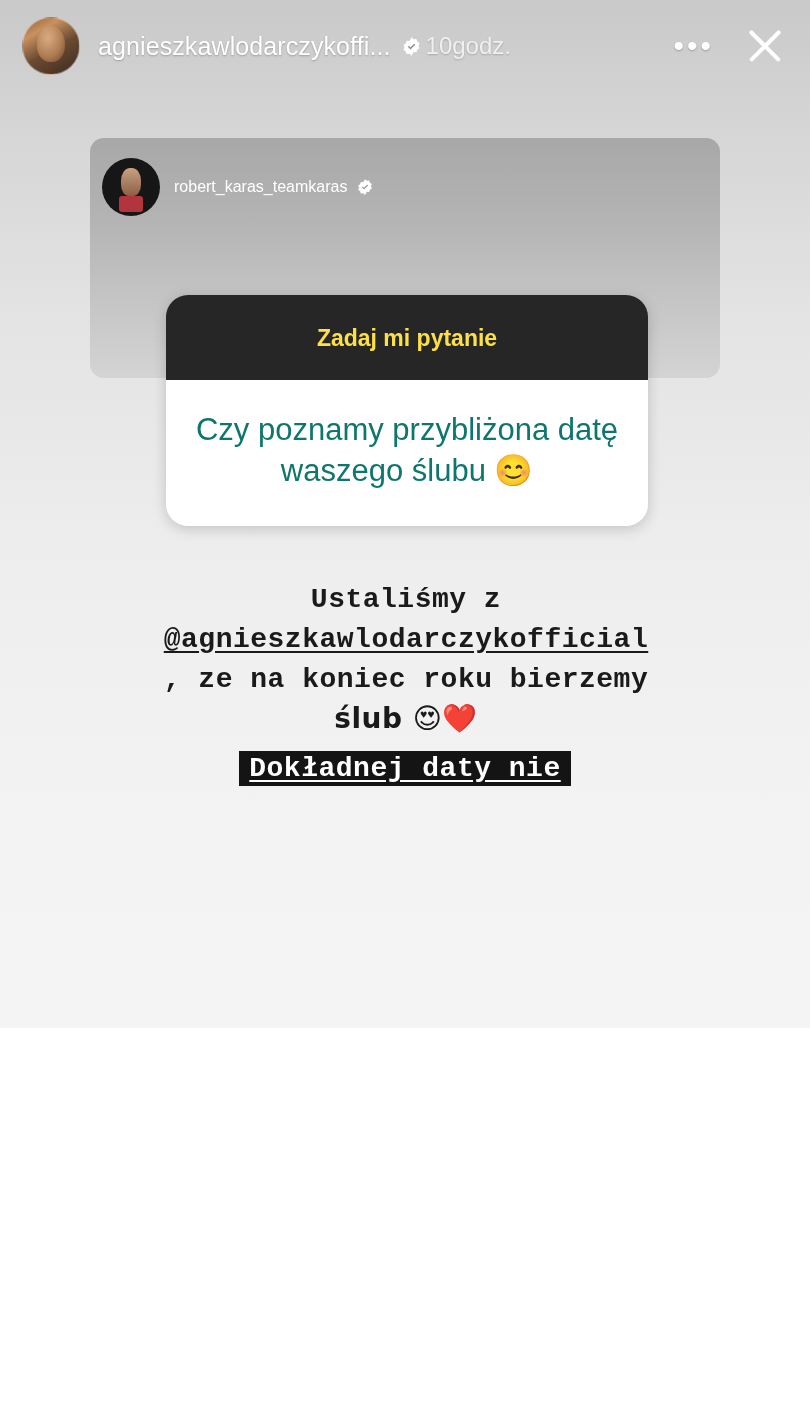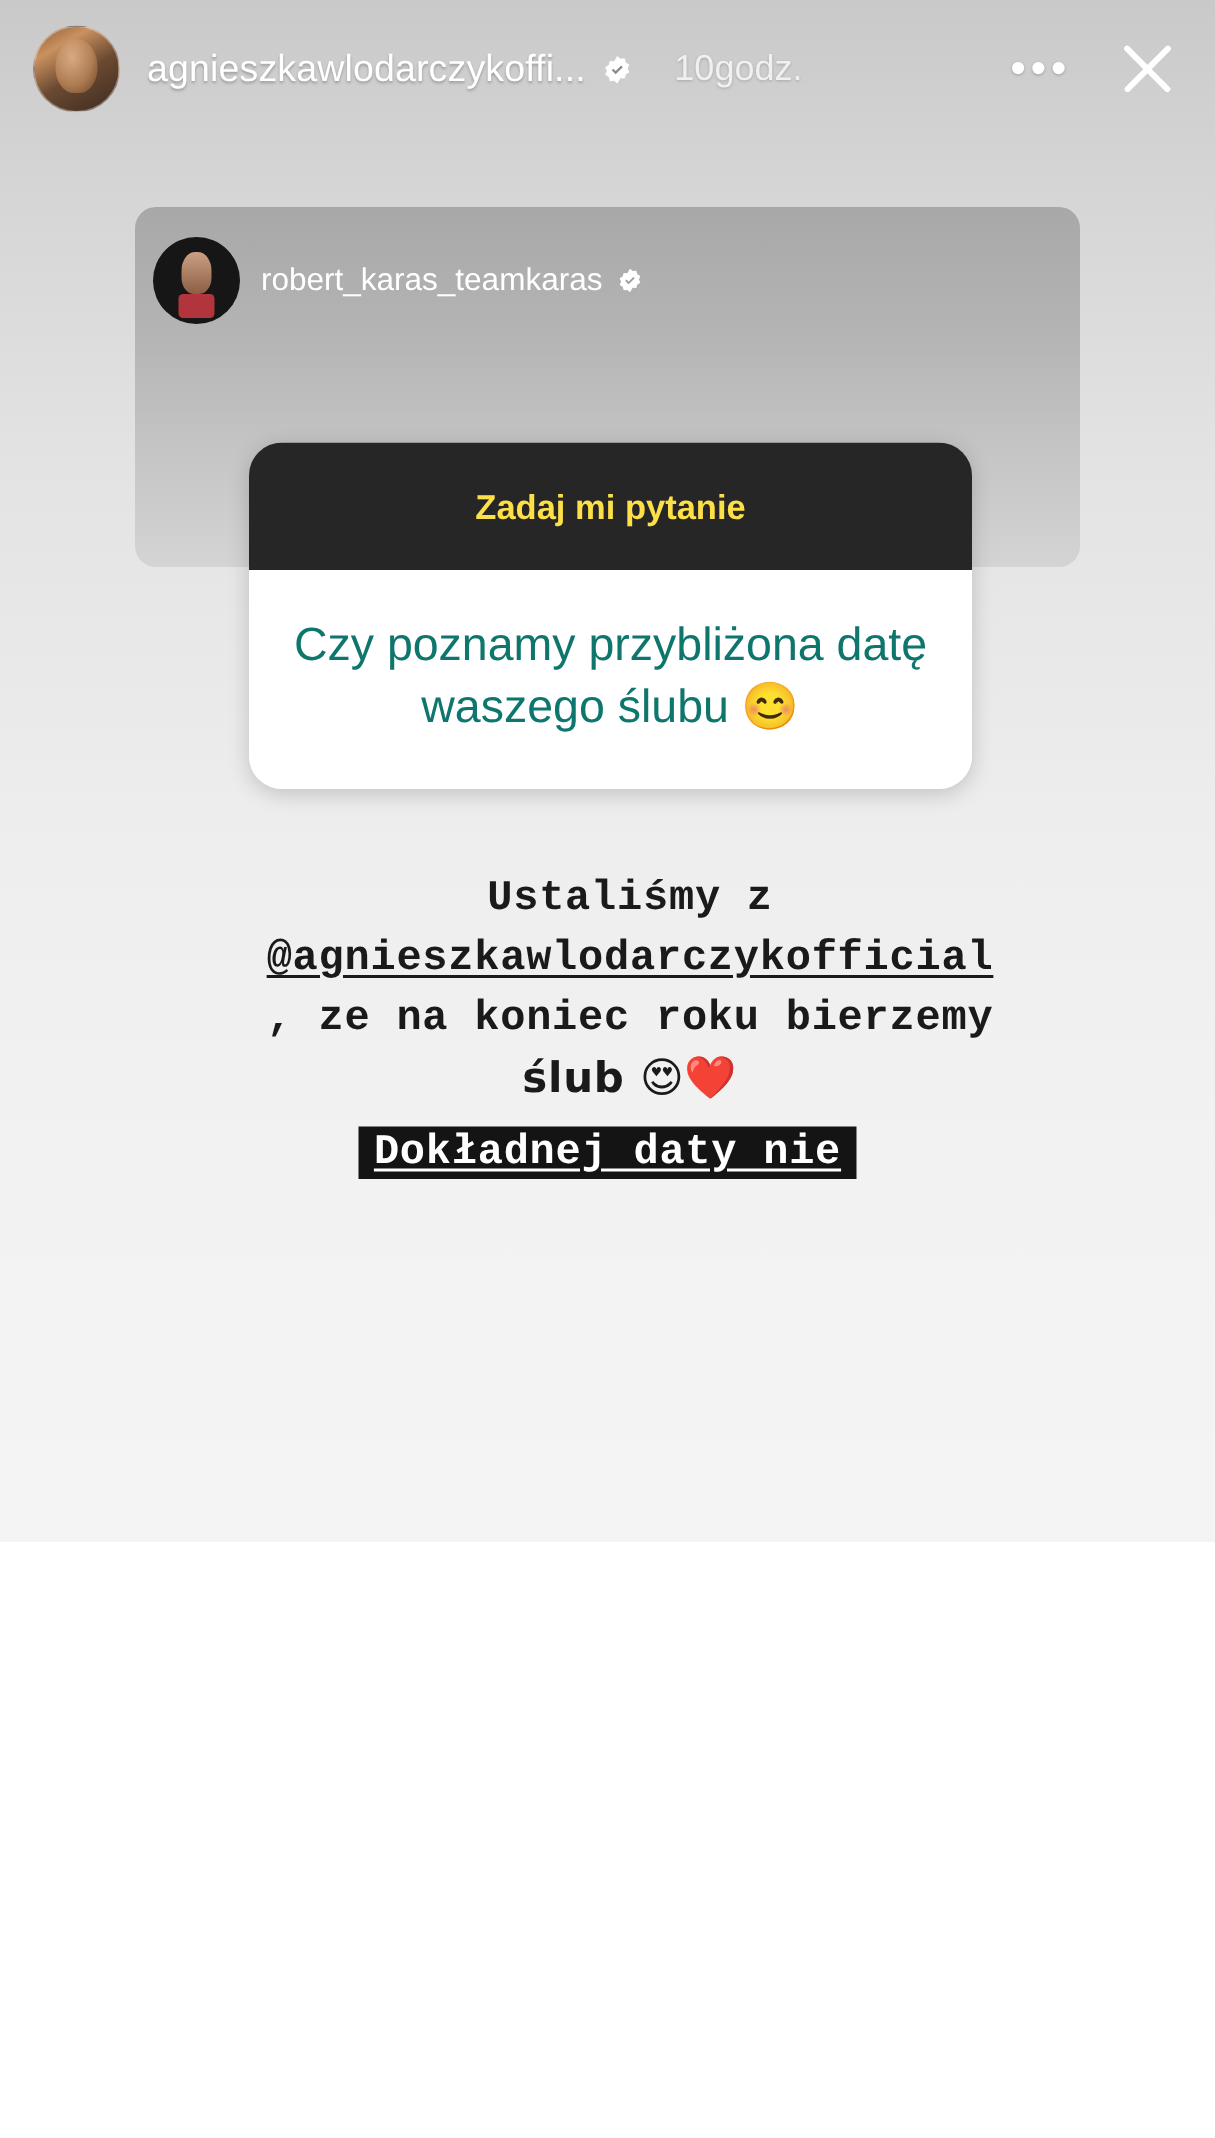--- a/index.html
+++ b/index.html
@@ -56,21 +56,21 @@
   }
   .verified {
     margin-left: 10px;
     width: 21px; height: 21px;
     flex: 0 0 auto;
     display: inline-block;
   }
   .timestamp {
     color: #f0f0f0;
     font-size: 24px;
-    margin-left: 28px;
+    margin-left: 4px;
     white-space: nowrap;
     text-shadow: 0 1px 2px rgba(0,0,0,.2);
   }
   .header-spacer { flex: 1 1 auto; }
   .more-dots {
     color: #ffffff;
     font-size: 30px;
     letter-spacing: 3px;
     line-height: 18px;
     padding: 6px 10px;
@@ -128,21 +128,21 @@
   .repost-avatar::after {
     content: "";
     position: absolute;
     left: 17px; top: 38px;
     width: 24px; height: 16px;
     background: #b2343c;
     border-radius: 3px;
   }
   .repost-name {
     color: #ffffff;
-    font-size: 21px;
+    font-size: 16px;
     margin-left: 14px;
     white-space: nowrap;
   }
   .repost-verified {
     margin-left: 9px;
     width: 18px; height: 18px;
     display: inline-block;
   }
 
   
@@ -168,21 +168,21 @@
     color: #0f766e;
     font-size: 31px;
     line-height: 1.32;
     text-align: center;
     padding: 30px 26px 34px;
   }
 
   
   .answer {
     position: absolute;
-    left: 120px;
+    left: 106px;
     top: 580px;
     width: 600px;
     text-align: center;
     font-family: "Liberation Mono", "DejaVu Sans Mono", monospace;
     color: #1a1a1a;
     font-size: 28px;
     font-weight: bold;
     line-height: 1.42;
     letter-spacing: .5px;
   }

